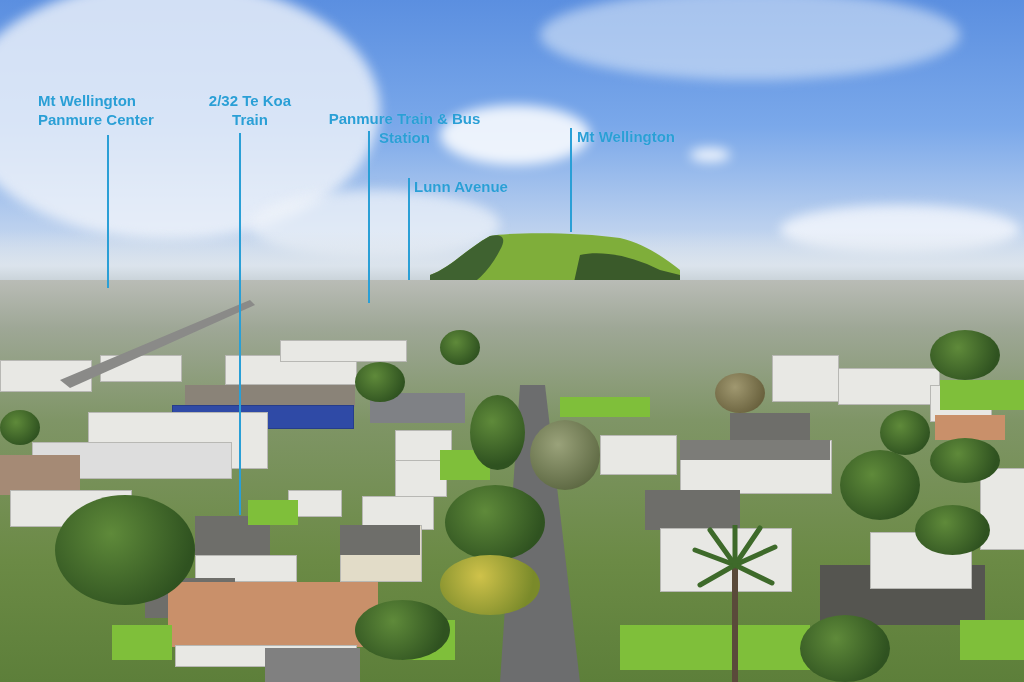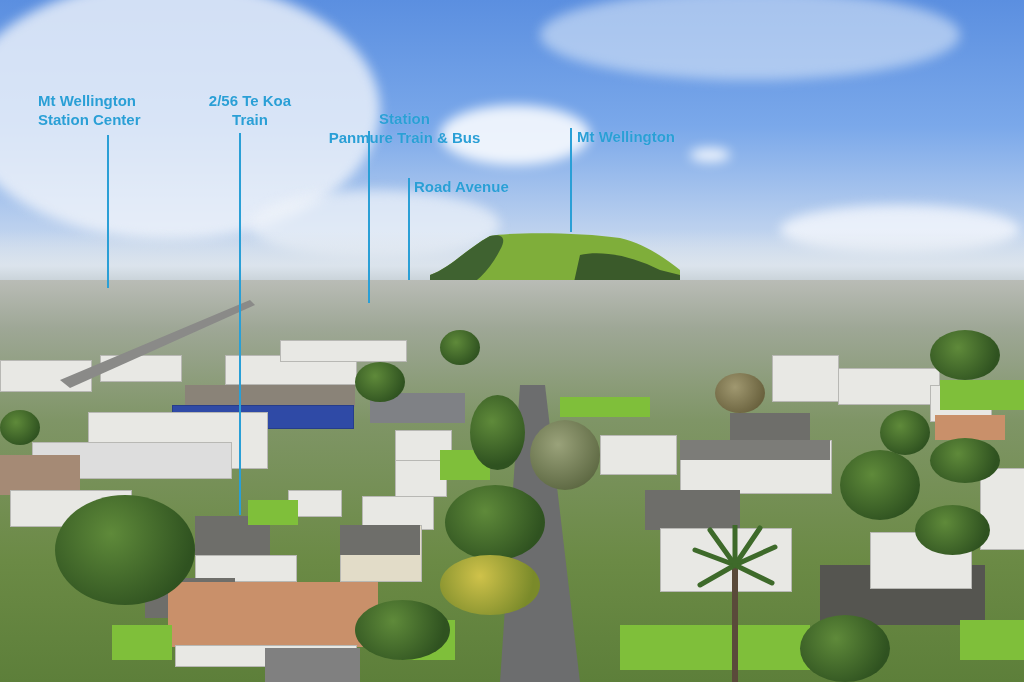--- a/index.html
+++ b/index.html
@@ -120,37 +120,37 @@
         <path d="M45,40 L70,3"></path>
       <path d="M45,40 L10,60"></path>
         <path d="M45,40 L82,58"></path>
         <path d="M45,40 L45,0"></path>
     </g>
   </svg>
 </div>
 
 <div class="label" style="left:38px;top:91px;text-align:left;">
   <div>Mt Wellington</div>
-  <div>Station Center</div>
+  <div>Panmure Center</div>
 </div>
 <div class="pointer" style="left:107px;top:135px;height:153px;"></div>
 
 <div class="label" style="left:200px;top:91px;width:100px;">
-  <div>2/56 Te Koa</div>
+  <div>2/32 Te Koa</div>
   <div>Train</div>
 </div>
 <div class="pointer" style="left:239px;top:133px;height:382px;"></div>
 
 <div class="label" style="left:313px;top:109px;width:183px;">
+  <div>Panmure Train &amp; Bus</div>
   <div>Station</div>
-  <div>Panmure Train &amp; Bus</div>
 </div>
 <div class="pointer" style="left:368px;top:131px;height:172px;"></div>
 
 <div class="label" style="left:414px;top:177px;text-align:left;">
-  <div>Road Avenue</div>
+  <div>Lunn Avenue</div>
 </div>
 <div class="pointer" style="left:408px;top:178px;height:102px;"></div>
 
 <div class="label" style="left:577px;top:127px;text-align:left;">
   <div>Mt Wellington</div>
 </div>
 <div class="pointer" style="left:570px;top:128px;height:104px;"></div>
 
 </body></html>

